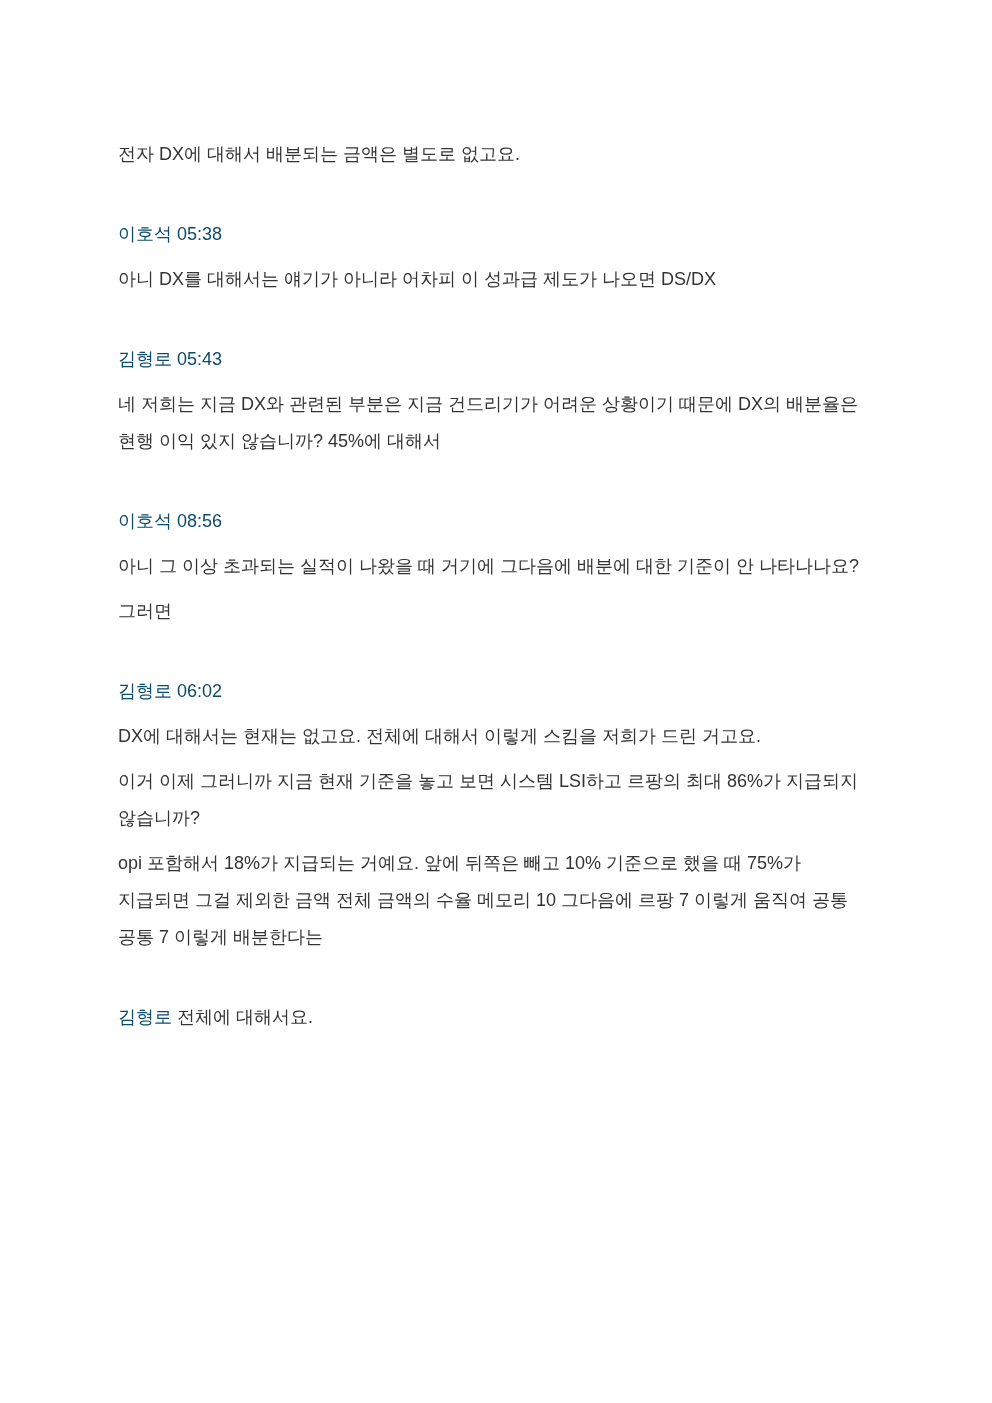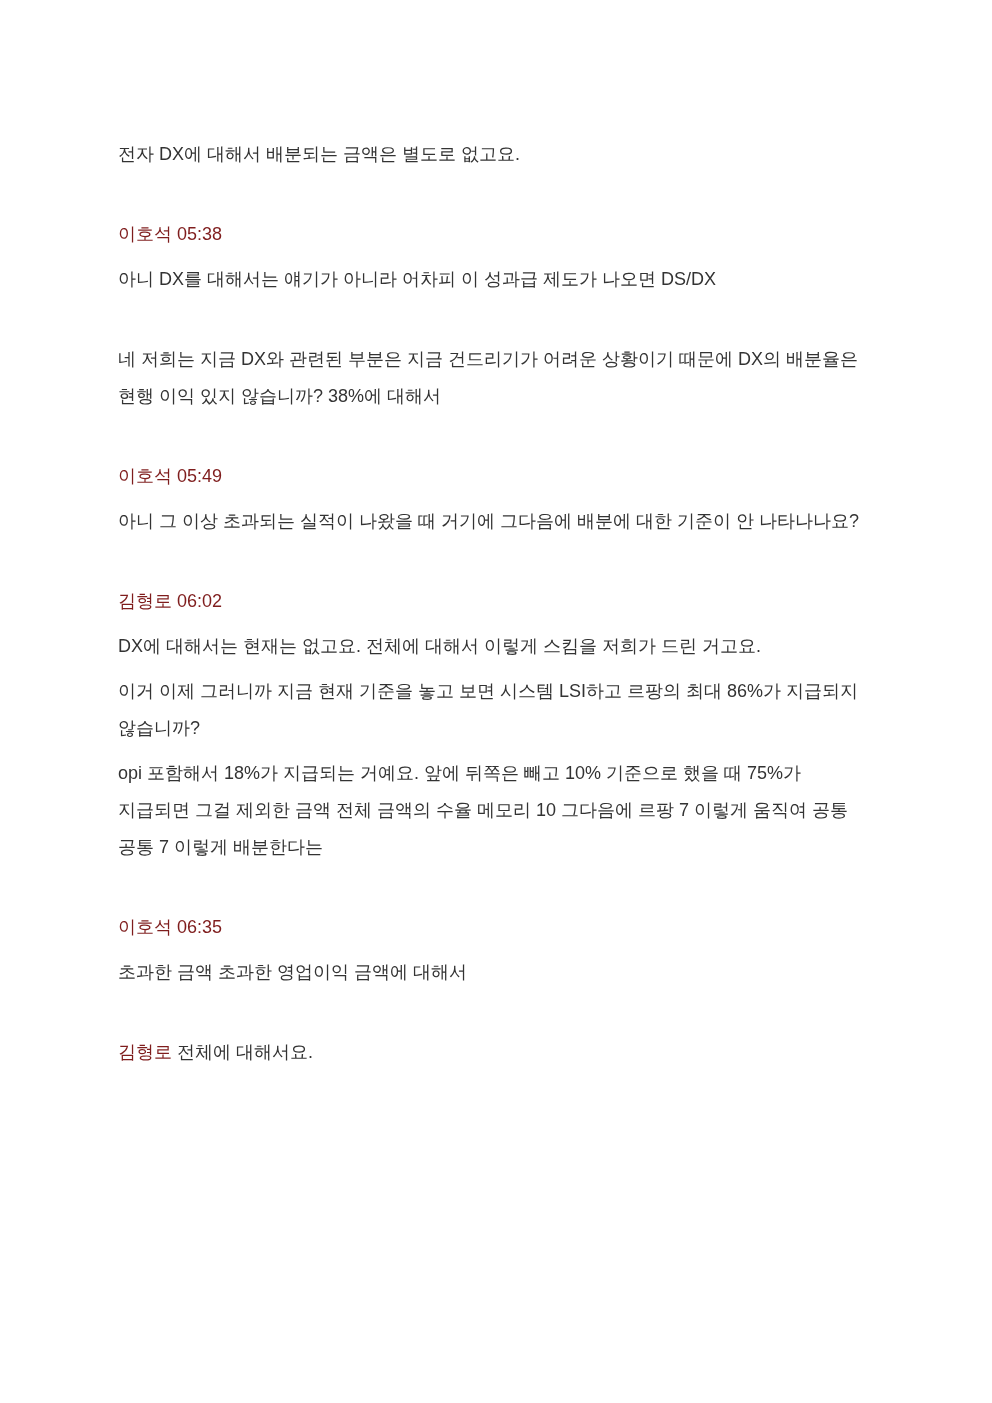--- a/index.html
+++ b/index.html
@@ -31,68 +31,66 @@
   .speaker-line {
     margin: 0 0 8px 0;
     font-size: 18px;
     line-height: 37px;
     white-space: nowrap;
   }
   .turn {
     margin: 43px 0 0 0;
   }
   .speaker, .timestamp {
-    color: #7f1d1d;
+    color: #0c4a6e;
     margin-top: 28px;
   }
 </style>
 </head>
 <body>
 
 <div class="page">
 
   <p class="para">전자 DX에 대해서 배분되는 금액은 별도로 없고요.</p>
 
   <section class="turn">
     <p class="speaker-line">
       <span class="speaker">이호석</span>
       <span class="timestamp">05:38</span>
     </p>
     <p class="para">아니 DX를 대해서는 얘기가 아니라 어차피 이 성과급 제도가 나오면 DS/DX</p>
   </section>
 
   <section class="turn">
-    <p class="para">네 저희는 지금 DX와 관련된 부분은 지금 건드리기가 어려운 상황이기 때문에 DX의 배분율은 현행 이익 있지 않습니까? 38%에 대해서</p>
+    <p class="speaker-line">
+      <span class="speaker">김형로</span>
+      <span class="timestamp">05:43</span>
+    </p>
+    <p class="para">네 저희는 지금 DX와 관련된 부분은 지금 건드리기가 어려운 상황이기 때문에 DX의 배분율은 현행 이익 있지 않습니까? 45%에 대해서</p>
   </section>
 
   <section class="turn">
     <p class="speaker-line">
       <span class="speaker">이호석</span>
-      <span class="timestamp">05:49</span>
+      <span class="timestamp">08:56</span>
     </p>
     <p class="para">아니 그 이상 초과되는 실적이 나왔을 때 거기에 그다음에 배분에 대한 기준이 안 나타나나요?</p>
+    <p class="para">그러면</p>
   </section>
 
   <section class="turn">
     <p class="speaker-line">
       <span class="speaker">김형로</span>
       <span class="timestamp">06:02</span>
     </p>
     <p class="para">DX에 대해서는 현재는 없고요. 전체에 대해서 이렇게 스킴을 저희가 드린 거고요.</p>
     <p class="para">이거 이제 그러니까 지금 현재 기준을 놓고 보면 시스템 LSI하고 르팡의 최대 86%가 지급되지 않습니까?</p>
     <p class="para">opi 포함해서 18%가 지급되는 거예요. 앞에 뒤쪽은 빼고 10% 기준으로 했을 때 75%가 지급되면 그걸 제외한 금액 전체 금액의 수율 메모리 10 그다음에 르팡 7 이렇게 움직여 공통 공통 7 이렇게 배분한다는</p>
   </section>
 
-  <section class="turn">
-    <p class="speaker-line">
-      <span class="speaker">이호석</span>
-      <span class="timestamp">06:35</span>
-    </p>
-    <p class="para">초과한 금액 초과한 영업이익 금액에 대해서</p>
-  </section>
 
   <section class="turn">
     <p class="para">
       <span class="speaker">김형로</span>
       <span>전체에 대해서요.</span>
     </p>
   </section>
 
 </div>
 

